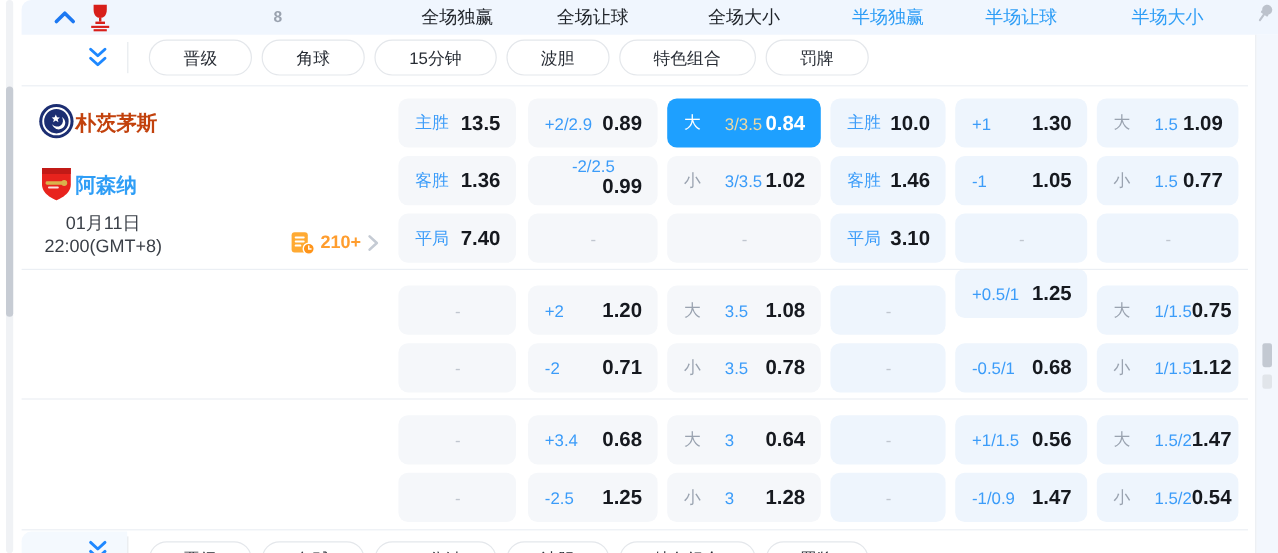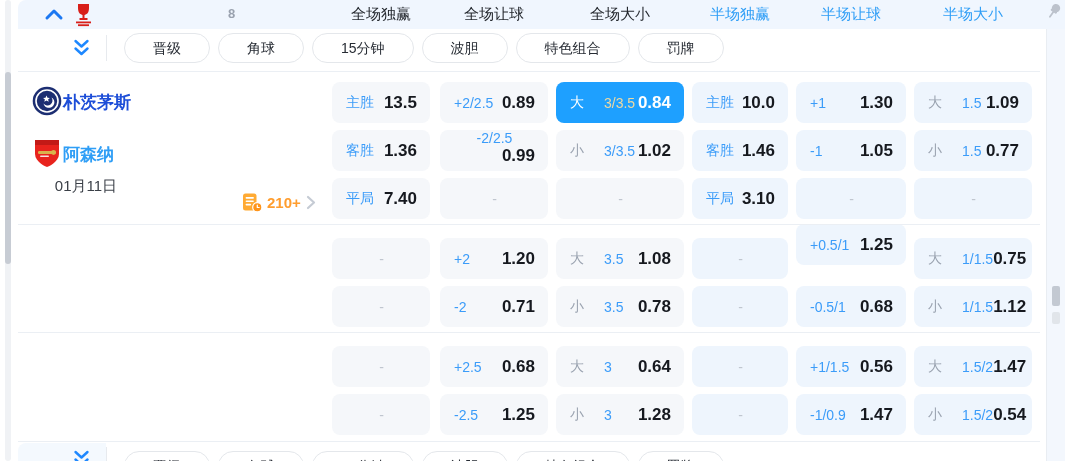--- a/index.html
+++ b/index.html
@@ -20,21 +20,21 @@
 
   
   .pill-divider{position:absolute;width:1px;background:#e7eaee;}
   .pills{position:absolute;display:flex;gap:8px;}
   .pill{height:28px;line-height:28px;padding:0 28px;border:1px solid #e4e7eb;border-radius:16px;
         font-size:14px;color:#262b33;background:#fff;white-space:nowrap;cursor:pointer;}
 
   .sep{position:absolute;left:18px;width:1022px;height:1px;background:#ebeff4;}
 
   
-  .team-name{position:absolute;font-size:17px;font-weight:bold;color:#1d4ed8;white-space:nowrap;}
+  .team-name{position:absolute;font-size:17px;font-weight:bold;color:#c2410c;white-space:nowrap;}
   .team-name.away{color:#2f9ef6;cursor:pointer;}
   .dt{position:absolute;text-align:center;font-size:15px;color:#3a3f47;}
   .more-txt{position:absolute;font-size:15px;font-weight:bold;color:#ff9d2e;cursor:pointer;}
 
   
   .cell{position:absolute;height:41px;border-radius:8px;display:flex;align-items:center;
         padding:0 13px 0 14px;box-sizing:border-box;background:#f5f7fa;cursor:pointer;}
   .cell.rhs{background:#eef5fd;}
   .cell .lb{color:#3b9cf9;font-size:14px;}
   .cell .side{color:#9aa3b0;font-size:14px;}
@@ -128,20 +128,21 @@
       <path d="M2,2 h24 v14 c0,8.5 -12,13 -12,13 c0,0 -12,-4.5 -12,-13 z" fill="#e8231d"></path>
       <path d="M2,2 h24 v5 h-24 z" fill="#c21a17"></path>
       <rect x="5" y="13" width="18" height="3" rx="1.2" fill="#d9b24c"></rect>
       <circle cx="20.5" cy="14.5" r="2.4" fill="#d9b24c"></circle>
       <rect x="7" y="17.5" width="9" height="1.6" rx="0.8" fill="#ffffff" opacity="0.85"></rect>
     </svg>
   </span>
   <span class="team-name away" style="left:63px;top:143px;">阿森纳</span>
 
   <div class="dt" style="left:36px;top:177px;width:100px;">01月11日</div>
+  <div class="dt" style="left:18px;top:197px;width:136px;">22:00(GMT+8)</div>
 
   <span class="abs" style="left:242px;top:192px;">
     <svg class="icon" width="21" height="21" viewBox="0 0 21 21" style="display:inline-block;vertical-align:middle;">
       <rect x="1" y="1.5" width="13.5" height="17" rx="2.5" fill="#ffaa33"></rect>
       <rect x="3.6" y="5" width="8.3" height="1.7" rx="0.8" fill="#ffffff"></rect>
       <rect x="3.6" y="8.4" width="8.3" height="1.7" rx="0.8" fill="#ffffff"></rect>
       <rect x="3.6" y="11.8" width="5.5" height="1.7" rx="0.8" fill="#ffffff"></rect>
       <circle cx="15.3" cy="15.3" r="4.6" fill="#ff9419" stroke="#ffffff" stroke-width="1.2"></circle>
       <polyline points="15.3,13 15.3,15.5 17.2,15.5" fill="none" stroke="#ffffff" stroke-width="1.2" stroke-linecap="round"></polyline>
     </svg>
@@ -152,21 +153,21 @@
       <polyline points="2,2 8,7.5 2,13" fill="none" stroke="#c5cbd4" stroke-width="2.2" stroke-linecap="round" stroke-linejoin="round"></polyline>
     </svg>
   </span>
 
   <div id="grid">
       <div class="cell" style="left: 332px; width: 98px; top: 82px;">
         <span class="lb">主胜</span>
         <span class="od">13.5</span>
       </div>
       <div class="cell" style="left: 440px; width: 108px; top: 82px;">
-        <span class="lb">+2/2.5</span>
+        <span class="lb">+2/2.9</span>
         <span class="od">0.89</span>
       </div>
       <div class="cell sel" style="left: 556px; width: 128px; top: 82px;">
         <span class="side">大</span>
         <span class="line">3/3.5</span>
         <span class="od">0.84</span>
       </div>
       <div class="cell rhs" style="left: 692px; width: 96px; top: 82px;">
         <span class="lb">主胜</span>
         <span class="od">10.0</span>
@@ -271,21 +272,21 @@
       </div>
       <div class="cell rhs" style="left: 914px; width: 118px; top: 286px;">
         <span class="side">小</span>
         <span class="line">1/1.5</span>
         <span class="od">1.12</span>
       </div>
       <div class="cell" style="left: 332px; width: 98px; top: 346px;">
         <span class="dash">-</span>
       </div>
       <div class="cell" style="left: 440px; width: 108px; top: 346px;">
-        <span class="lb">+2.5</span>
+        <span class="lb">+3.4</span>
         <span class="od">0.68</span>
       </div>
       <div class="cell" style="left: 556px; width: 128px; top: 346px;">
         <span class="side">大</span>
         <span class="line">3</span>
         <span class="od">0.64</span>
       </div>
       <div class="cell rhs" style="left: 692px; width: 96px; top: 346px;">
         <span class="dash">-</span>
       </div>

